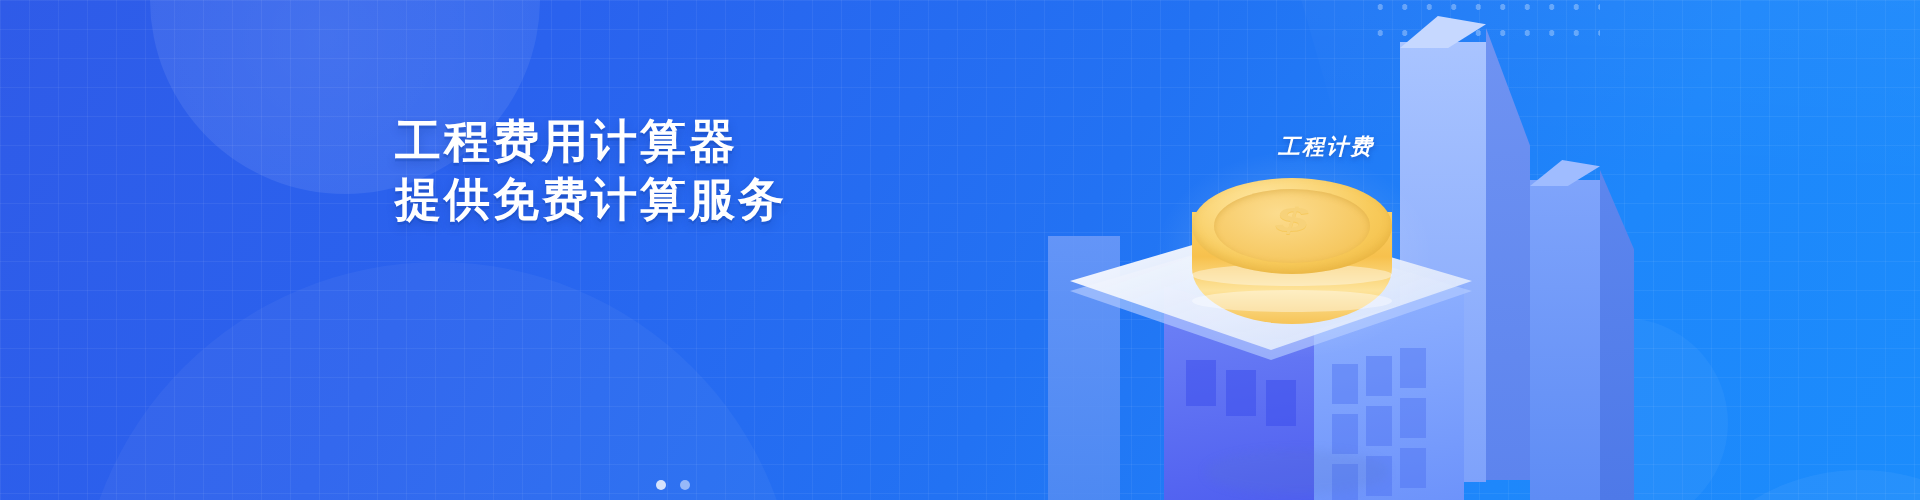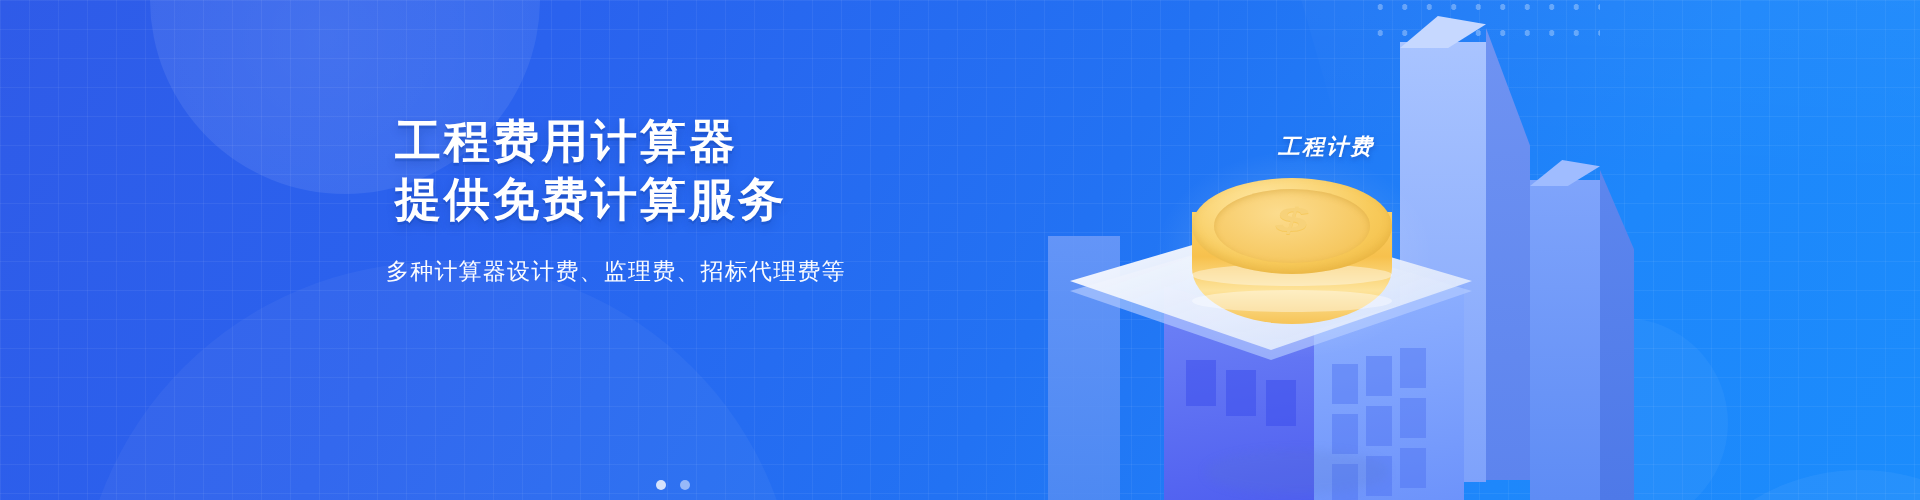--- a/index.html
+++ b/index.html
@@ -189,21 +189,20 @@
   <div class="diag-streak"></div>
   <div class="circle circle-tl"></div>
   <div class="circle circle-bl"></div>
   <div class="circle circle-right"></div>
   <div class="circle circle-right2"></div>
   <div class="dot-grid"></div>
 
   <div class="copy">
     <div class="headline">工程费用计算器</div>
     <div class="headline">提供免费计算服务</div>
-    <div class="subline">多种计算器设计费、监理费、招标代理费等</div>
   </div>
 
   <div class="illus">
 
     <div class="bar bar-a">
       <div class="front"></div>
         <div class="top"></div>
         <div class="side"></div>
     </div>
     <div class="bar bar-b">

